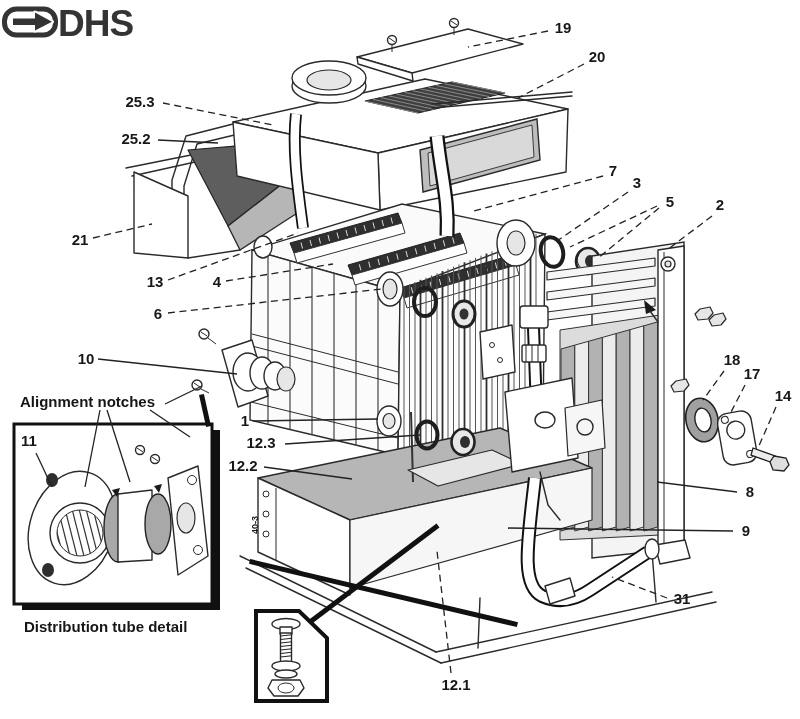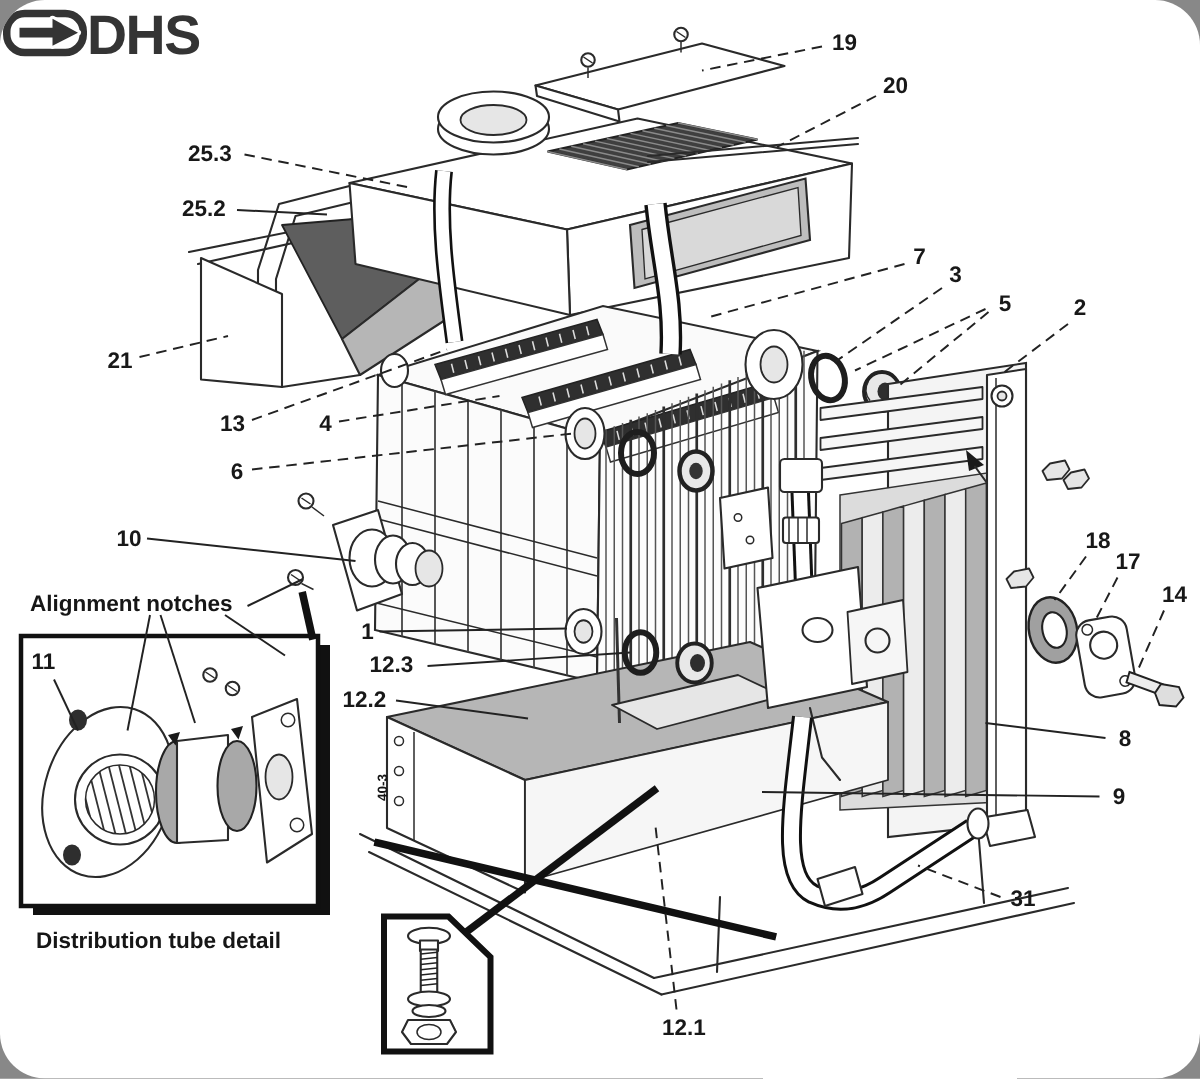--- a/index.html
+++ b/index.html
@@ -1,16 +1,16 @@
 <!DOCTYPE html>
 <html><head>
 <meta charset="utf-8">
 <style>
   html,body{margin:0;padding:0;background:#888;}
-  .stage{position:relative;width:800px;height:719px;background:#ffffff;overflow:hidden;margin:0 auto;border-radius:30px;}
+  .stage{position:relative;width:800px;height:719px;background:#ffffff;overflow:hidden;margin:0 auto;}
   svg{position:absolute;left:0;top:0;font-family:"Liberation Sans",sans-serif;}
   .callout{font-weight:bold;font-size:15px;fill:#181818;text-anchor:middle;}
   .caption{font-weight:bold;font-size:15px;fill:#161616;}
   .caption-sm{font-weight:bold;font-size:9px;fill:#161616;}
   .logo-txt{font-weight:bold;font-size:37px;fill:#343434;letter-spacing:-1px;}
   .leader{fill:none;stroke:#222;stroke-width:1.3;}
   .leader.dashed{stroke-dasharray:7 4.5;}
   .k{fill:none;stroke:#2a2a2a;stroke-width:1.4;stroke-linejoin:round;stroke-linecap:round;}
   .k2{fill:none;stroke:#2a2a2a;stroke-width:1;stroke-linejoin:round;}
   .w{fill:#ffffff;stroke:#2a2a2a;stroke-width:1.4;stroke-linejoin:round;}

